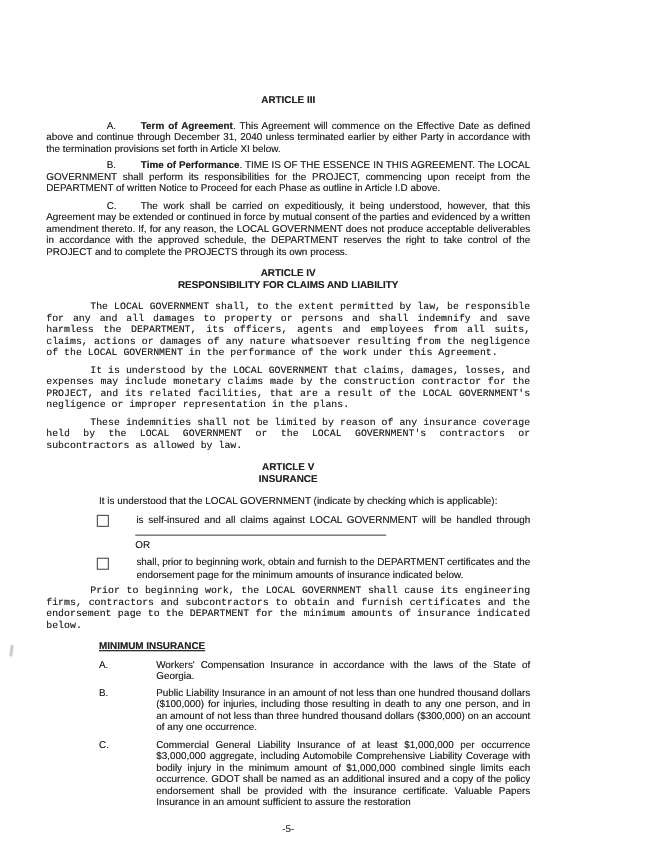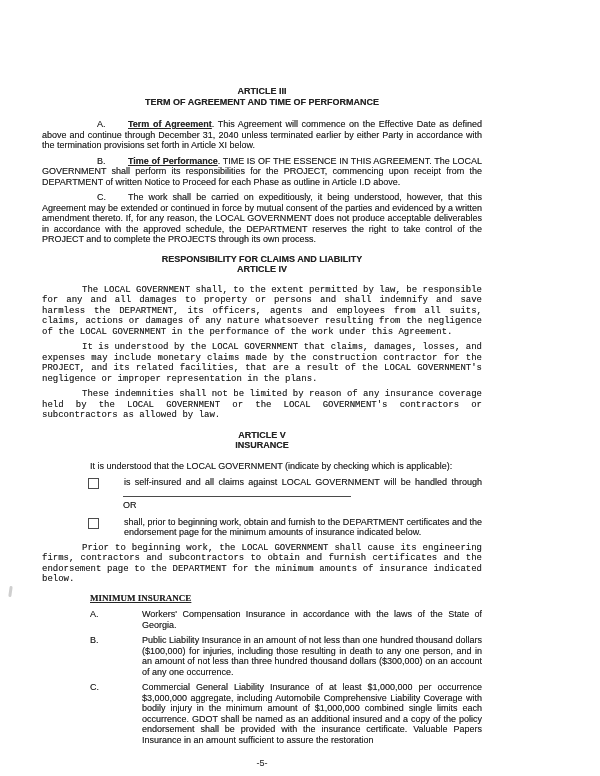--- a/index.html
+++ b/index.html
@@ -22,42 +22,41 @@
   .heading { text-align: center; font-weight: bold; margin: 0 0 12px 0; }
   .heading.mid { margin-top: 9px; margin-bottom: 10px; }
   .para {
     margin: 0 0 5px 0;
     text-align: justify;
   }
   .para.lettered { text-indent: 55px; }
   .para.plain { text-indent: 40px; font-family: Liberation Mono, monospace; }
   .para.intro { text-indent: 48px; margin-bottom: 6px; }
   .pnum { display: inline-block; width: 31px; text-indent: 0; }
-  .tul { font-weight: bold; text-decoration: underline; }
+  .tul { font-weight: bold; }
   .cb-row { display: flex; margin: 0 0 5px 46px; }
   .cbx {
     flex: none;
     width: 9px; height: 9px;
     border: 1.2px solid #4b4b4b;
     margin: 1px 0 0 0;
     background: #fff;
   }
   .cb-text { flex: 1; margin-left: 25px; text-align: justify; }
   .force-just { text-align-last: justify; }
   .fill-line {
     margin: 7px 0 3px 81px;
     width: 228px; height: 0;
     border-bottom: 1.3px solid #4a4a4a;
   }
   .or-label { margin: 0 0 6px 81px; }
   .subhead {
     margin: 8px 0 6px 48px;
     font-weight: bold;
     text-decoration: underline;
-    font-family: Liberation Serif, serif;
   }
   .li { display: flex; margin: 0 0 5px 48px; }
   .li-num { flex: none; width: 20px; }
   .li-text { flex: 1; text-align: justify; margin-left: 32px; }
   .footer {
     text-align: center;
     margin-top: 13px;
     color: #3a3a3a;
   }
   .artifact {
@@ -69,32 +68,31 @@
     border-radius: 2px;
   }
 </style>
 </head>
 <body>
 
 <div class="page">
 
   <div class="heading">
     <div>ARTICLE III</div>
-    <div>TERM OF AGREEMENT AND TIME OF PERFORMANCE</div>
   </div>
 
   <p class="para lettered"><span class="pnum">A.</span><span class="tul">Term of Agreement</span><span>. This Agreement will commence on the Effective Date as defined above and continue through December 31, 2040 unless terminated earlier by either Party in accordance with the termination provisions set forth in Article XI below.</span></p>
 
   <p class="para lettered"><span class="pnum">B.</span><span class="tul">Time of Performance</span><span>. TIME IS OF THE ESSENCE IN THIS AGREEMENT. The LOCAL GOVERNMENT shall perform its responsibilities for the PROJECT, commencing upon receipt from the DEPARTMENT of written Notice to Proceed for each Phase as outline in Article I.D above.</span></p>
 
   <p class="para lettered"><span class="pnum">C.</span><span>The work shall be carried on expeditiously, it being understood, however, that this Agreement may be extended or continued in force by mutual consent of the parties and evidenced by a written amendment thereto. If, for any reason, the LOCAL GOVERNMENT does not produce acceptable deliverables in accordance with the approved schedule, the DEPARTMENT reserves the right to take control of the PROJECT and to complete the PROJECTS through its own process.</span></p>
 
   <div class="heading mid">
+    <div>ARTICLE IV</div>
     <div>RESPONSIBILITY FOR CLAIMS AND LIABILITY</div>
-    <div>ARTICLE IV</div>
   </div>
 
   <p class="para plain">The LOCAL GOVERNMENT shall, to the extent permitted by law, be responsible for any and all damages to property or persons and shall indemnify and save harmless the DEPARTMENT, its officers, agents and employees from all suits, claims, actions or damages of any nature whatsoever resulting from the negligence of the LOCAL GOVERNMENT in the performance of the work under this Agreement.</p>
   <p class="para plain">It is understood by the LOCAL GOVERNMENT that claims, damages, losses, and expenses may include monetary claims made by the construction contractor for the PROJECT, and its related facilities, that are a result of the LOCAL GOVERNMENT's negligence or improper representation in the plans.</p>
   <p class="para plain">These indemnities shall not be limited by reason of any insurance coverage held by the LOCAL GOVERNMENT or the LOCAL GOVERNMENT's contractors or subcontractors as allowed by law.</p>
 
   <div class="heading mid">
     <div>ARTICLE V</div>
     <div>INSURANCE</div>
   </div>

